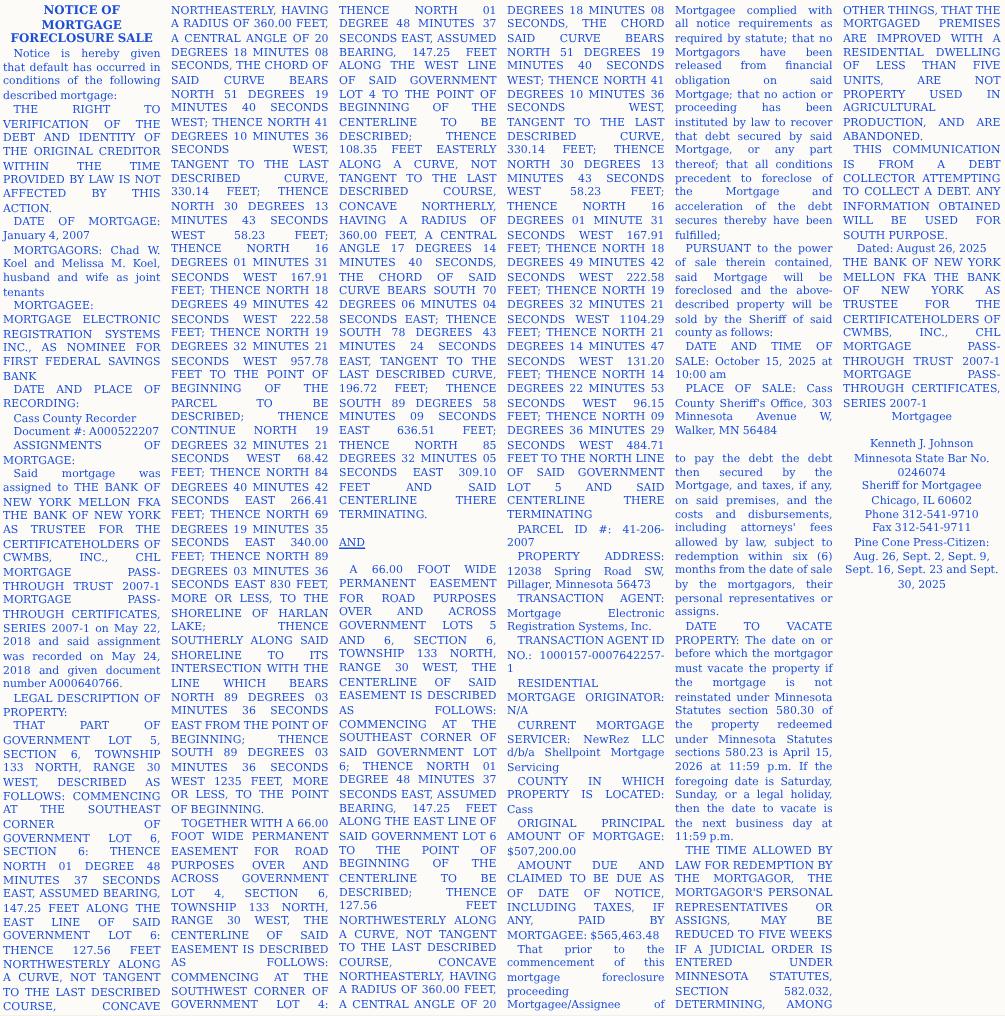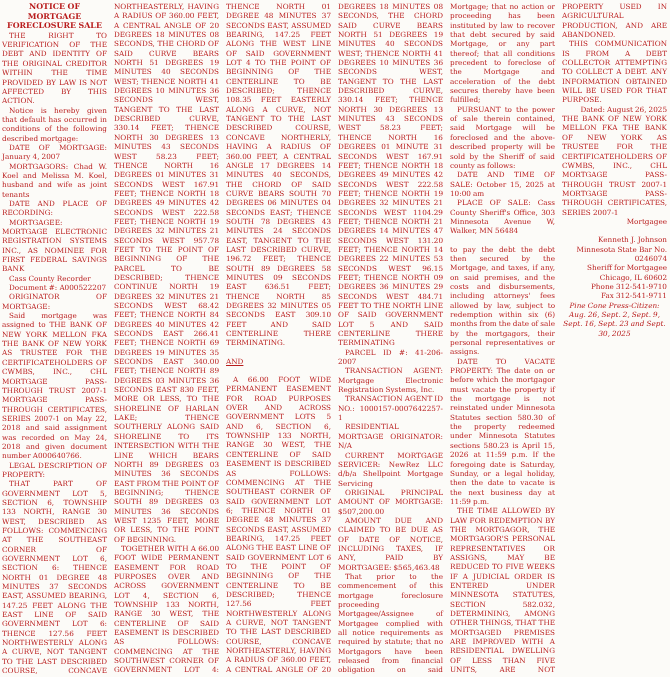--- a/index.html
+++ b/index.html
@@ -1,78 +1,80 @@
 <!DOCTYPE html>
 <html lang="en"><head>
 <meta charset="utf-8">
 <style>
   html,body{margin:0;padding:0;background:#e9e7e2;}
   .page{
     position:relative;width:670px;height:677px;overflow:hidden;
-    background:#fcfbf8;color:#b91c1c;
+    background:#fcfbf8;color:#1d4ed8;
     font-family:"DejaVu Serif","Liberation Serif",serif;
   }
   .cols{
     box-sizing:border-box;height:677px;padding:2px 3px 0 2px;
     column-count:6;column-gap:7px;column-fill:auto;
     font-size:7.25px;line-height:9.35px;
     text-align:justify;
     overflow:hidden;
     word-spacing:-0.2px;
   }
   .cols p{margin:0;text-indent:7px;overflow-wrap:break-word;}
   .cols p.flush{text-indent:0;}
-  .cols p.left{text-indent:0;text-align:right;}
+  .cols p.left{text-indent:0;text-align:center;}
   .cols p.gap{margin-top:9px;}
   .cols p.and{text-indent:0;text-align:left;margin:9px 0;text-decoration:underline;}
-  .cols p.italic-center{font-style:italic;text-align:center;text-indent:0;}
+  .cols p.italic-center{text-align:center;text-indent:0;}
   .title-line{
     text-align:center;font-weight:bold;font-size:7.9px;line-height:9.6px;
     text-indent:0 !important;
   }
 </style>
 </head>
 <body>
 
 <div class="page">
   <div class="cols" id="notice-columns">
 
   <p class="title-line">NOTICE OF</p>
       <p class="title-line">MORTGAGE</p>
       <p class="title-line">FORECLOSURE SALE</p>
+      <p class="">Notice is hereby given that default has occurred in conditions of the following described mortgage:</p>
       <p class="">THE RIGHT TO VERIFICATION OF THE DEBT AND IDENTITY OF THE ORIGINAL CREDITOR WITHIN THE TIME PROVIDED BY LAW IS NOT AFFECTED BY THIS ACTION.</p>
-      <p class="">Notice is hereby given that default has occurred in conditions of the following described mortgage:</p>
       <p class="">DATE OF MORTGAGE: January 4, 2007</p>
       <p class="">MORTGAGORS: Chad W. Koel and Melissa M. Koel, husband and wife as joint tenants</p>
+      <p class="">MORTGAGEE: MORTGAGE ELECTRONIC REGISTRATION SYSTEMS INC., AS NOMINEE FOR FIRST FEDERAL SAVINGS BANK</p>
       <p class="">DATE AND PLACE OF RECORDING:</p>
-      <p class="">MORTGAGEE: MORTGAGE ELECTRONIC REGISTRATION SYSTEMS INC., AS NOMINEE FOR FIRST FEDERAL SAVINGS BANK</p>
       <p class="">Cass County Recorder</p>
       <p class="">Document #: A000522207</p>
-      <p class="">ORIGINATOR OF MORTGAGE:</p>
+      <p class="">ASSIGNMENTS OF MORTGAGE:</p>
       <p class="">Said mortgage was assigned to THE BANK OF NEW YORK MELLON FKA THE BANK OF NEW YORK AS TRUSTEE FOR THE CERTIFICATEHOLDERS OF CWMBS, INC., CHL MORTGAGE PASS-THROUGH TRUST 2007-1 MORTGAGE PASS-THROUGH CERTIFICATES, SERIES 2007-1 on May 22, 2018 and said assignment was recorded on May 24, 2018 and given document number A000640766.</p>
       <p class="">LEGAL DESCRIPTION OF PROPERTY:</p>
       <p class="">THAT PART OF GOVERNMENT LOT 5, SECTION 6, TOWNSHIP 133 NORTH, RANGE 30 WEST, DESCRIBED AS FOLLOWS: COMMENCING AT THE SOUTHEAST CORNER OF GOVERNMENT LOT 6, SECTION 6: THENCE NORTH 01 DEGREE 48 MINUTES 37 SECONDS EAST, ASSUMED BEARING, 147.25 FEET ALONG THE EAST LINE OF SAID GOVERNMENT LOT 6: THENCE 127.56 FEET NORTHWESTERLY ALONG A CURVE, NOT TANGENT TO THE LAST DESCRIBED COURSE, CONCAVE NORTHEASTERLY, HAVING A RADIUS OF 360.00 FEET, A CENTRAL ANGLE OF 20 DEGREES 18 MINUTES 08 SECONDS, THE CHORD OF SAID CURVE BEARS NORTH 51 DEGREES 19 MINUTES 40 SECONDS WEST; THENCE NORTH 41 DEGREES 10 MINUTES 36 SECONDS WEST, TANGENT TO THE LAST DESCRIBED CURVE, 330.14 FEET; THENCE NORTH 30 DEGREES 13 MINUTES 43 SECONDS WEST 58.23 FEET; THENCE NORTH 16 DEGREES 01 MINUTES 31 SECONDS WEST 167.91 FEET; THENCE NORTH 18 DEGREES 49 MINUTES 42 SECONDS WEST 222.58 FEET; THENCE NORTH 19 DEGREES 32 MINUTES 21 SECONDS WEST 957.78 FEET TO THE POINT OF BEGINNING OF THE PARCEL TO BE DESCRIBED; THENCE CONTINUE NORTH 19 DEGREES 32 MINUTES 21 SECONDS WEST 68.42 FEET; THENCE NORTH 84 DEGREES 40 MINUTES 42 SECONDS EAST 266.41 FEET; THENCE NORTH 69 DEGREES 19 MINUTES 35 SECONDS EAST 340.00 FEET; THENCE NORTH 89 DEGREES 03 MINUTES 36 SECONDS EAST 830 FEET, MORE OR LESS, TO THE SHORELINE OF HARLAN LAKE; THENCE SOUTHERLY ALONG SAID SHORELINE TO ITS INTERSECTION WITH THE LINE WHICH BEARS NORTH 89 DEGREES 03 MINUTES 36 SECONDS EAST FROM THE POINT OF BEGINNING; THENCE SOUTH 89 DEGREES 03 MINUTES 36 SECONDS WEST 1235 FEET, MORE OR LESS, TO THE POINT OF BEGINNING.</p>
       <p class="">TOGETHER WITH A 66.00 FOOT WIDE PERMANENT EASEMENT FOR ROAD PURPOSES OVER AND ACROSS GOVERNMENT LOT 4, SECTION 6, TOWNSHIP 133 NORTH, RANGE 30 WEST, THE CENTERLINE OF SAID EASEMENT IS DESCRIBED AS FOLLOWS: COMMENCING AT THE SOUTHWEST CORNER OF GOVERNMENT LOT 4: THENCE NORTH 01 DEGREE 48 MINUTES 37 SECONDS EAST, ASSUMED BEARING, 147.25 FEET ALONG THE WEST LINE OF SAID GOVERNMENT LOT 4 TO THE POINT OF BEGINNING OF THE CENTERLINE TO BE DESCRIBED; THENCE 108.35 FEET EASTERLY ALONG A CURVE, NOT TANGENT TO THE LAST DESCRIBED COURSE, CONCAVE NORTHERLY, HAVING A RADIUS OF 360.00 FEET, A CENTRAL ANGLE 17 DEGREES 14 MINUTES 40 SECONDS, THE CHORD OF SAID CURVE BEARS SOUTH 70 DEGREES 06 MINUTES 04 SECONDS EAST; THENCE SOUTH 78 DEGREES 43 MINUTES 24 SECONDS EAST, TANGENT TO THE LAST DESCRIBED CURVE, 196.72 FEET; THENCE SOUTH 89 DEGREES 58 MINUTES 09 SECONDS EAST 636.51 FEET; THENCE NORTH 85 DEGREES 32 MINUTES 05 SECONDS EAST 309.10 FEET AND SAID CENTERLINE THERE TERMINATING.</p>
       <p class="and">AND</p>
       <p class="">A 66.00 FOOT WIDE PERMANENT EASEMENT FOR ROAD PURPOSES OVER AND ACROSS GOVERNMENT LOTS 5 AND 6, SECTION 6, TOWNSHIP 133 NORTH, RANGE 30 WEST, THE CENTERLINE OF SAID EASEMENT IS DESCRIBED AS FOLLOWS: COMMENCING AT THE SOUTHEAST CORNER OF SAID GOVERNMENT LOT 6; THENCE NORTH 01 DEGREE 48 MINUTES 37 SECONDS EAST, ASSUMED BEARING, 147.25 FEET ALONG THE EAST LINE OF SAID GOVERNMENT LOT 6 TO THE POINT OF BEGINNING OF THE CENTERLINE TO BE DESCRIBED; THENCE 127.56 FEET NORTHWESTERLY ALONG A CURVE, NOT TANGENT TO THE LAST DESCRIBED COURSE, CONCAVE NORTHEASTERLY, HAVING A RADIUS OF 360.00 FEET, A CENTRAL ANGLE OF 20 DEGREES 18 MINUTES 08 SECONDS, THE CHORD SAID CURVE BEARS NORTH 51 DEGREES 19 MINUTES 40 SECONDS WEST; THENCE NORTH 41 DEGREES 10 MINUTES 36 SECONDS WEST, TANGENT TO THE LAST DESCRIBED CURVE, 330.14 FEET; THENCE NORTH 30 DEGREES 13 MINUTES 43 SECONDS WEST 58.23 FEET; THENCE NORTH 16 DEGREES 01 MINUTE 31 SECONDS WEST 167.91 FEET; THENCE NORTH 18 DEGREES 49 MINUTES 42 SECONDS WEST 222.58 FEET; THENCE NORTH 19 DEGREES 32 MINUTES 21 SECONDS WEST 1104.29 FEET; THENCE NORTH 21 DEGREES 14 MINUTES 47 SECONDS WEST 131.20 FEET; THENCE NORTH 14 DEGREES 22 MINUTES 53 SECONDS WEST 96.15 FEET; THENCE NORTH 09 DEGREES 36 MINUTES 29 SECONDS WEST 484.71 FEET TO THE NORTH LINE OF SAID GOVERNMENT LOT 5 AND SAID CENTERLINE THERE TERMINATING</p>
       <p class="">PARCEL ID #: 41-206-2007</p>
+      <p class="">PROPERTY ADDRESS: 12038 Spring Road SW, Pillager, Minnesota 56473</p>
       <p class="">TRANSACTION AGENT: Mortgage Electronic Registration Systems, Inc.</p>
       <p class="">TRANSACTION AGENT ID NO.: 1000157-0007642257-1</p>
       <p class="">RESIDENTIAL MORTGAGE ORIGINATOR: N/A</p>
       <p class="">CURRENT MORTGAGE SERVICER: NewRez LLC d/b/a Shellpoint Mortgage Servicing</p>
+      <p class="">COUNTY IN WHICH PROPERTY IS LOCATED: Cass</p>
       <p class="">ORIGINAL PRINCIPAL AMOUNT OF MORTGAGE: $507,200.00</p>
       <p class="">AMOUNT DUE AND CLAIMED TO BE DUE AS OF DATE OF NOTICE, INCLUDING TAXES, IF ANY, PAID BY MORTGAGEE: $565,463.48</p>
       <p class="">That prior to the commencement of this mortgage foreclosure proceeding Mortgagee/Assignee of Mortgagee complied with all notice requirements as required by statute; that no Mortgagors have been released from financial obligation on said Mortgage; that no action or proceeding has been instituted by law to recover that debt secured by said Mortgage, or any part thereof; that all conditions precedent to foreclose of the Mortgage and acceleration of the debt secures thereby have been fulfilled;</p>
       <p class="">PURSUANT to the power of sale therein contained, said Mortgage will be foreclosed and the above-described property will be sold by the Sheriff of said county as follows:</p>
       <p class="">DATE AND TIME OF SALE: October 15, 2025 at 10:00 am</p>
       <p class="">PLACE OF SALE: Cass County Sheriff's Office, 303 Minnesota Avenue W, Walker, MN 56484</p>
       <p class="flush gap">to pay the debt the debt then secured by the Mortgage, and taxes, if any, on said premises, and the costs and disbursements, including attorneys' fees allowed by law, subject to redemption within six (6) months from the date of sale by the mortgagors, their personal representatives or assigns.</p>
       <p class="">DATE TO VACATE PROPERTY:  The date on or before which the mortgagor must vacate the property if the mortgage is not reinstated under Minnesota Statutes section 580.30 of the property redeemed under Minnesota Statutes sections 580.23 is April 15, 2026 at 11:59 p.m.  If the foregoing date is Saturday, Sunday, or a legal holiday, then the date to vacate is the next business day at 11:59 p.m.</p>
       <p class="">THE TIME ALLOWED BY LAW FOR REDEMPTION BY THE MORTGAGOR, THE MORTGAGOR'S PERSONAL REPRESENTATIVES OR ASSIGNS, MAY BE REDUCED TO FIVE WEEKS IF A JUDICIAL ORDER IS ENTERED UNDER MINNESOTA STATUTES, SECTION 582.032, DETERMINING, AMONG OTHER THINGS, THAT THE MORTGAGED PREMISES ARE IMPROVED WITH A RESIDENTIAL DWELLING OF LESS THAN FIVE UNITS, ARE NOT PROPERTY USED IN AGRICULTURAL PRODUCTION, AND ARE ABANDONED.</p>
-      <p class="">THIS COMMUNICATION IS FROM A DEBT COLLECTOR ATTEMPTING TO COLLECT A DEBT. ANY INFORMATION OBTAINED WILL BE USED FOR THAT PURPOSE.</p>
+      <p class="">THIS COMMUNICATION IS FROM A DEBT COLLECTOR ATTEMPTING TO COLLECT A DEBT. ANY INFORMATION OBTAINED WILL BE USED FOR SOUTH PURPOSE.</p>
       <p class="left">Dated: August 26, 2025</p>
       <p class="flush">THE BANK OF NEW YORK MELLON FKA THE BANK OF NEW YORK AS TRUSTEE FOR THE CERTIFICATEHOLDERS OF CWMBS, INC., CHL MORTGAGE PASS-THROUGH TRUST 2007-1 MORTGAGE PASS-THROUGH CERTIFICATES, SERIES 2007-1</p>
       <p class="left">Mortgagee</p>
       <p class="left gap">Kenneth J. Johnson</p>
       <p class="left">Minnesota State Bar No. 0246074</p>
       <p class="left">Sheriff for Mortgagee</p>
       <p class="left">Chicago, IL 60602</p>
       <p class="left">Phone 312-541-9710</p>
       <p class="left">Fax 312-541-9711</p>
       <p class="italic-center">Pine Cone Press-Citizen: Aug. 26, Sept. 2, Sept. 9, Sept. 16, Sept. 23 and Sept. 30, 2025</p>

